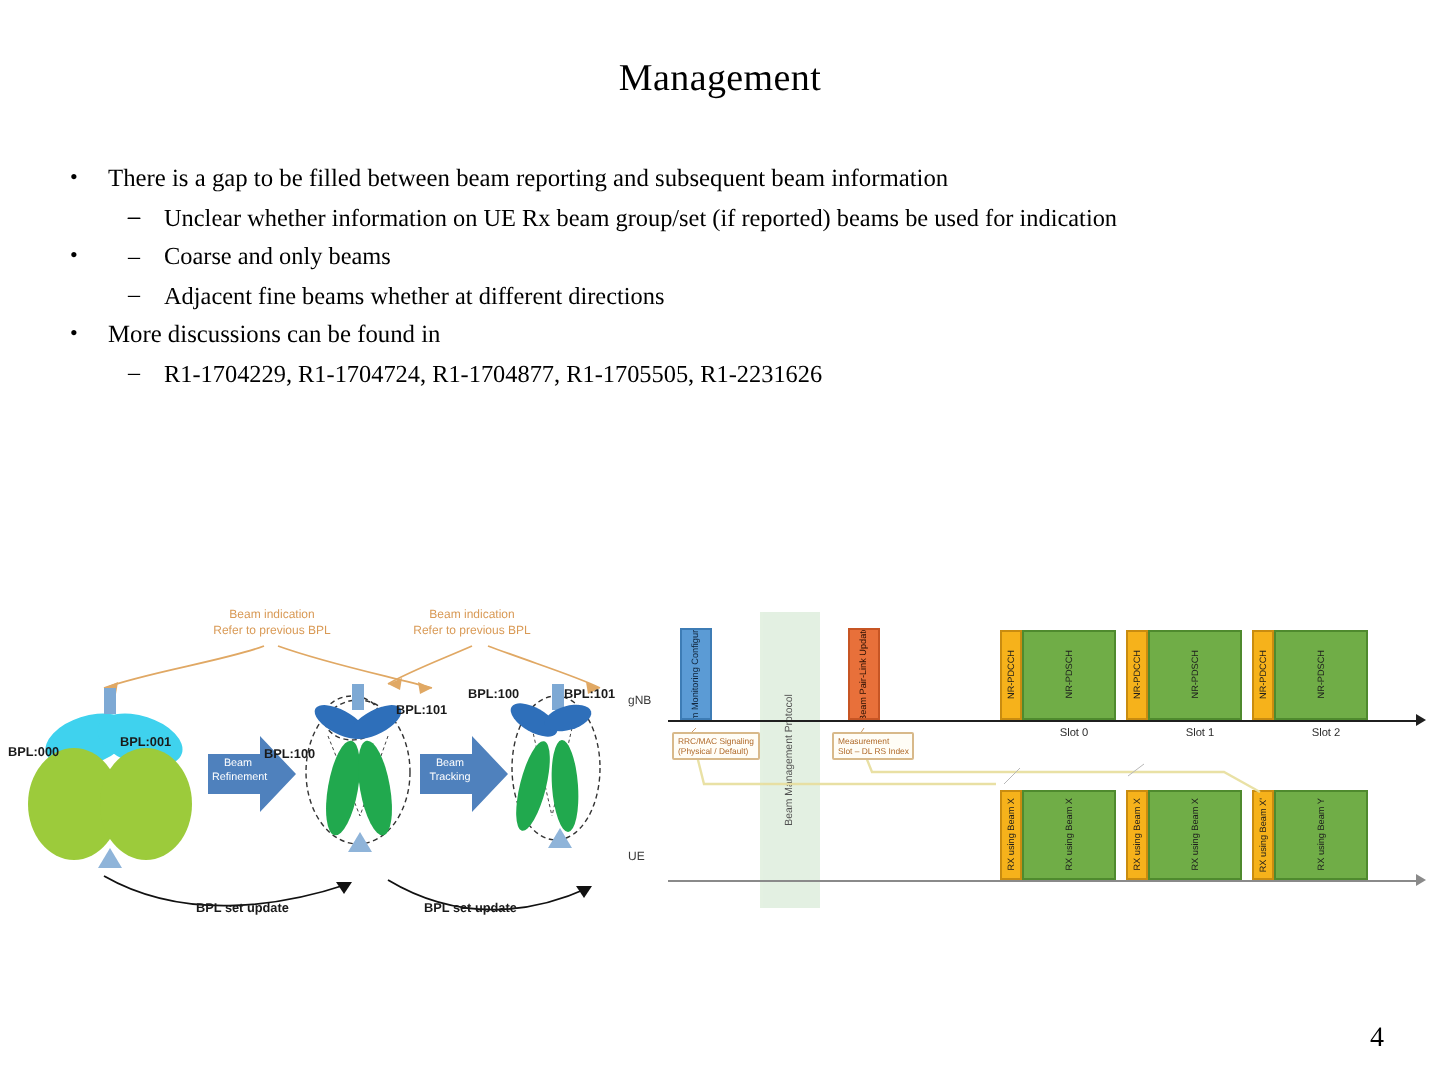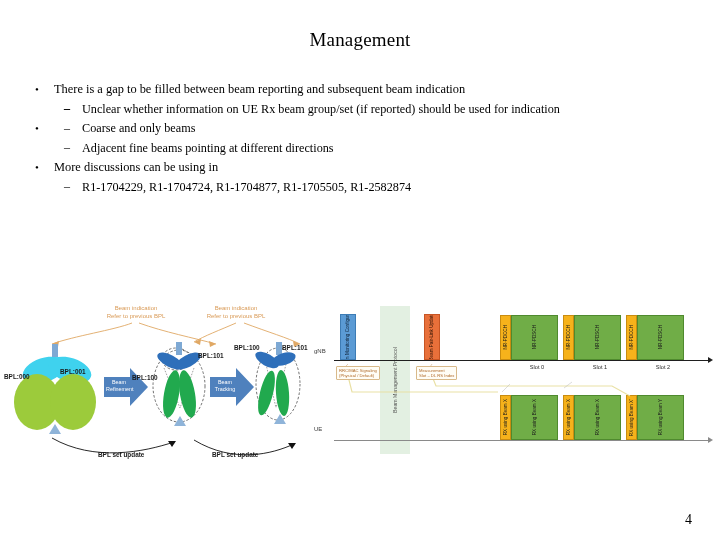--- a/index.html
+++ b/index.html
@@ -223,58 +223,58 @@
 </style>
 </head>
 <body>
 
 <div class="slide-title">Management</div>
 
 <div class="body-block">
 
   <div class="bullet-l1">
     <span class="mark">•</span>
-    <span>There is a gap to be filled between beam reporting and subsequent beam indication</span>
-  </div>
-
-  <div class="bullet-l2">
-    <span class="mark">–</span>
-  </div>
-
-  <div class="bullet-l2">
-    <span class="mark">–</span>
-  </div>
-
-  <div class="bullet-l2">
-    <span class="mark">–</span>
-    <span>Unclear whether information on UE Rx beam group/set (if reported) should be used for indication</span>
+    <span>There is a gap to be filled between beam reporting and subsequent beam information</span>
+  </div>
+
+  <div class="bullet-l2">
+    <span class="mark">–</span>
+  </div>
+
+  <div class="bullet-l2">
+    <span class="mark">–</span>
+  </div>
+
+  <div class="bullet-l2">
+    <span class="mark">–</span>
+    <span>Unclear whether information on UE Rx beam group/set (if reported) beams be used for indication</span>
   </div>
 
   <div class="bullet-l1">
     <span class="mark">•</span>
   </div>
 
   <div class="bullet-l2">
     <span class="mark">–</span>
     <span>Coarse and only beams</span>
   </div>
 
   <div class="bullet-l2">
     <span class="mark">–</span>
-    <span>Adjacent fine beams pointing at different directions</span>
+    <span>Adjacent fine beams whether at different directions</span>
   </div>
 
   <div class="bullet-l1">
     <span class="mark">•</span>
-    <span>More discussions can be using in</span>
-  </div>
-
-  <div class="bullet-l2">
-    <span class="mark">–</span>
-    <span>R1-1704229, R1-1704724, R1-1704877, R1-1705505, R1-2582874</span>
+    <span>More discussions can be found in</span>
+  </div>
+
+  <div class="bullet-l2">
+    <span class="mark">–</span>
+    <span>R1-1704229, R1-1704724, R1-1704877, R1-1705505, R1-2231626</span>
   </div>
 
 </div>
 
 <div class="figures">
 
   <div class="fig-left">
 
     <div class="annot" style="left:82px; top:9px; width:100px;">
       <div>Beam indication</div>

